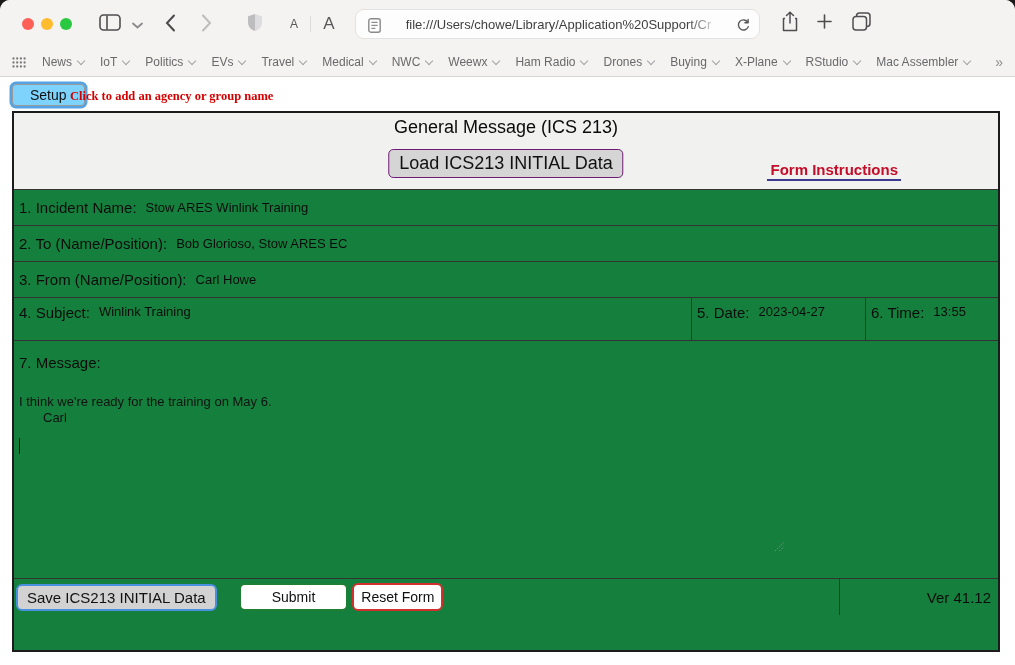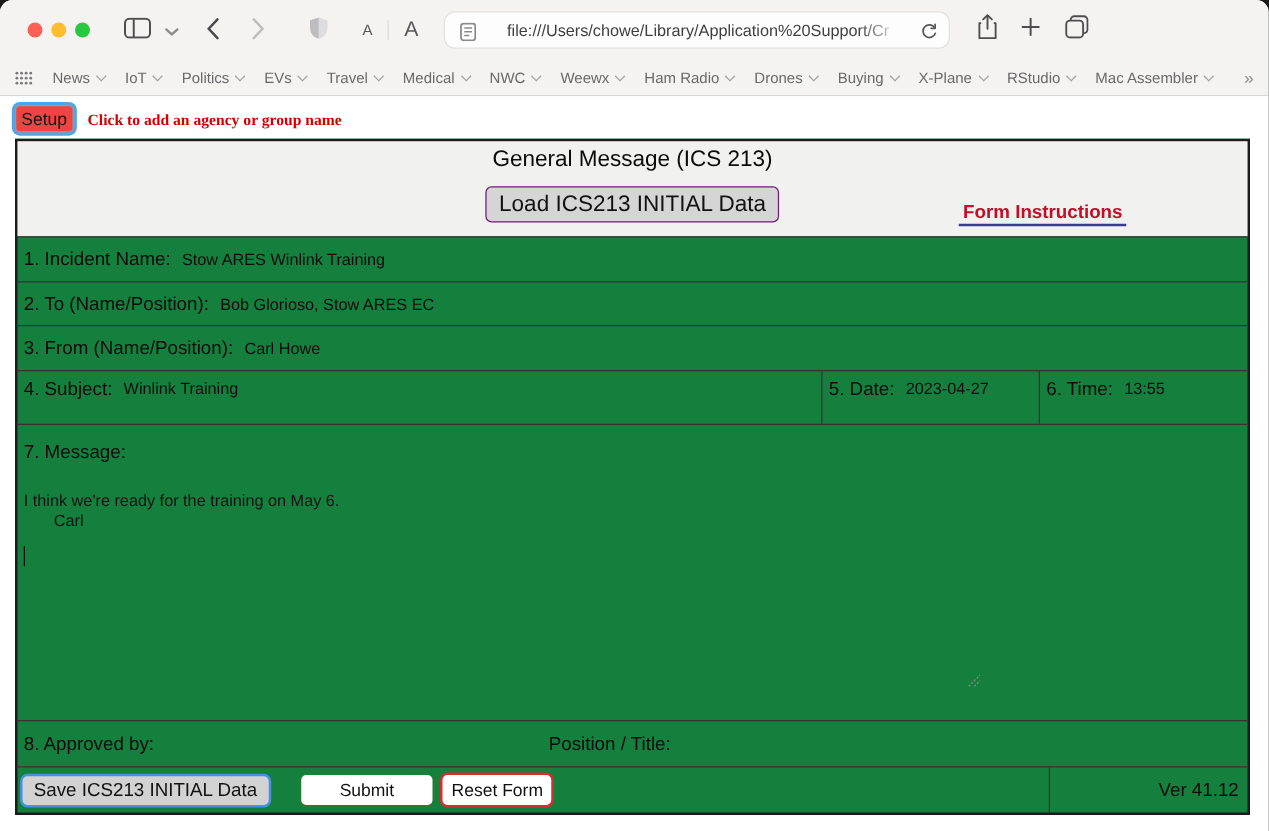--- a/index.html
+++ b/index.html
@@ -18,21 +18,21 @@
   .url-text{position:absolute;left:34px;right:32px;top:0;bottom:0;display:flex;align-items:center;justify-content:center;font-size:13px;color:#3f3f3f;white-space:nowrap;overflow:hidden;}
   .url-fade{position:absolute;right:30px;top:1px;bottom:1px;width:42px;background:linear-gradient(90deg,rgba(253,253,253,0),#fdfdfd 80%);}
 
   
   .bm-item{display:flex;align-items:center;margin-right:16px;font-size:12px;color:#69696b;white-space:nowrap;}
   .chev{width:6px;height:6px;border-right:1.5px solid #a2a2a4;border-bottom:1.5px solid #a2a2a4;transform:rotate(45deg);margin-left:6px;margin-top:-3px;}
   .bm-overflow{margin-left:auto;color:#8b8b8d;font-size:14px;}
 
   
   .content{position:absolute;left:0;top:77px;width:1015px;height:588px;background:#fff;}
-  .setup-btn{position:absolute;left:12px;top:7px;font-size:14px;color:#111;background:#ef4444;border:1px solid #9a9a9a;border-radius:4px;padding:2px 4px;box-shadow:0 0 0 2.5px #55a3e3;}
+  .setup-btn{position:absolute;left:12px;top:7px;font-size:14px;color:#111;background:#7dd3fc;border:1px solid #9a9a9a;border-radius:4px;padding:2px 17px;box-shadow:0 0 0 2.5px #55a3e3;}
   .setup-hint{position:absolute;left:70px;top:12px;font-family:"Liberation Serif",serif;font-weight:bold;font-size:12.5px;color:#d40000;}
 
   .ftable{position:absolute;left:12px;top:34px;width:988px;height:541px;border:2px solid #1c1c1c;display:flex;flex-direction:column;background:#15803d;}
   .frow{border-top:1.5px solid #333;position:relative;display:flex;align-items:center;}
   .frow:first-child{border-top:none;}
   .fhead{height:76px;background:#f1f1f0;}
   .r36{height:36px;}
   .r43{height:43px;align-items:flex-start;}
   .rmsg{height:238px;display:block;}
   .rapp{height:37px;}
@@ -40,21 +40,21 @@
 
   .fh-title{position:absolute;left:0;top:4px;width:100%;text-align:center;font-size:18px;color:#0b0b0b;}
   .fh-load{position:absolute;left:50%;transform:translateX(-50%);top:36px;font-size:18px;color:#111;background:#d5d5d5;border:1px solid #701a75;border-radius:5px;padding:3px 10px;}
   .fh-instr{position:absolute;right:97px;top:48px;font-size:15px;font-weight:bold;color:#c40d28;border-bottom:2px solid #3b3b8f;padding:0 3px 1px 3px;text-decoration:none;cursor:pointer;}
 
   .flabel{font-size:15px;color:#0b0b0b;padding-left:5px;white-space:nowrap;}
   .fvalue{font-size:13px;color:#0b0b0b;margin-left:9px;white-space:nowrap;}
   .cell{display:flex;align-items:flex-start;padding-top:6px;height:100%;}
   .c-subject{flex:1;}
   .c-date{width:174px;border-left:1.5px solid #333;}
-  .c-time{width:167px;border-left:1.5px solid #333;}
+  .c-time{width:133px;border-left:1.5px solid #333;}
 
   .msg-label{position:absolute;left:5px;top:13px;font-size:15px;color:#0b0b0b;}
   .msg-area{position:absolute;left:1px;top:45px;width:784px;height:165px;}
   .msg-line{position:absolute;left:4px;font-size:13px;color:#111;white-space:pre;}
   .msg-cursor{position:absolute;left:5px;top:97px;width:1px;height:16px;background:#111;}
   .msg-grip{position:absolute;left:760px;top:197px;}
 
   .app-pos{position:absolute;left:425px;top:0;height:100%;display:flex;align-items:center;font-size:15px;color:#0b0b0b;}
   .btn-cell{flex:1;display:flex;align-items:center;height:100%;padding-left:2px;}
   .ver-cell{width:159px;border-left:1.5px solid #333;height:100%;display:flex;align-items:center;justify-content:flex-end;padding-right:7px;font-size:15px;color:#0b0b0b;}
@@ -292,24 +292,20 @@
         </div>
         <div class="msg-cursor"></div>
         <span class="msg-grip">
           <svg width="11" height="11" viewBox="0 0 11 11">
               <line x1="1" y1="10" x2="10" y2="1" stroke="#8a8a8a" stroke-width="1" stroke-dasharray="1.5,1.5"></line>
               <line x1="5.5" y1="10" x2="10" y2="5.5" stroke="#8a8a8a" stroke-width="1" stroke-dasharray="1.5,1.5"></line>
             </svg>
         </span>
       </div>
 
-      <div class="frow rapp">
-        <span class="flabel">8. Approved by:</span>
-        <span class="app-pos">Position / Title:</span>
-      </div>
 
       <div class="frow rbtn" style="align-items:stretch;">
         <div class="btn-cell">
           <button class="btn-save">Save ICS213 INITIAL Data</button>
           <button class="btn-submit">Submit</button>
           <button class="btn-reset">Reset Form</button>
         </div>
         <div class="ver-cell">Ver 41.12</div>
       </div>
 

